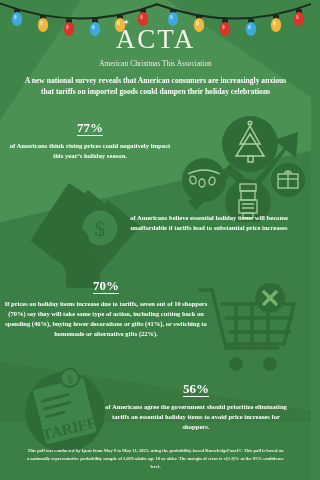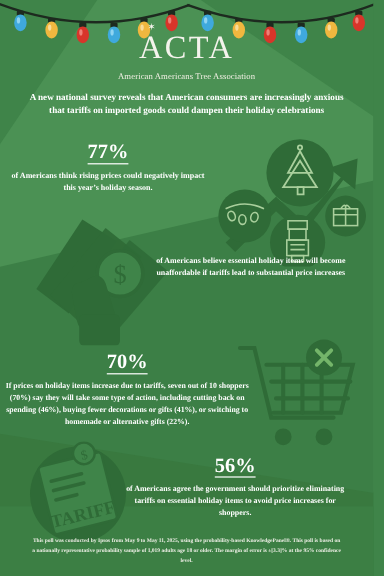--- a/index.html
+++ b/index.html
@@ -51,32 +51,32 @@
     margin-top:7px;font-size:7.2px;color:#f2f0e4;letter-spacing:.1px;
   }
   .lede{
     margin:7px auto 16px;width:272px;font-size:7.6px;line-height:1.5;
     font-weight:bold;color:#ffffff;
   }
 
   
   .stat{position:absolute;text-align:center;}
   .pct{
-    font-size:17px;font-weight:bold;color:#ffffff;line-height:1;
+    font-size:13px;font-weight:bold;color:#ffffff;line-height:1;
     display:inline-block;border-bottom:1.4px solid #ffffff;padding-bottom:1px;
   }
   .desc{
     margin-top:5px;font-size:6.6px;line-height:1.52;font-weight:bold;color:#ffffff;
   }
 
   .stat-77{top:118px;left:4px;width:172px;}
   .stat-68{top:208px;left:116px;width:186px;}
   .stat-77 .desc{font-size:6.7px;}
 
-  .stat-70{top:276px;left:2px;width:208px;margin-top:17px;}
+  .stat-70{top:276px;left:2px;width:208px;}
   .stat-70 .desc{font-size:6.5px;line-height:1.55;}
 
   .stat-56{top:379px;left:100px;width:192px;}
 
   
   .footer{
     position:absolute;left:26px;right:26px;bottom:9px;
     text-align:center;font-size:4.6px;line-height:1.72;
     font-weight:bold;color:#eceee4;
   }
@@ -163,21 +163,21 @@
       <ellipse cx="299" cy="19" rx="5.2" ry="7" fill="#d8352a"></ellipse>
       <ellipse cx="297.4" cy="17" rx="1.4" ry="2.6" fill="#ef8177"></ellipse>
     </g>
   </svg>
 
   <div class="header">
     <div class="logo">
       <span class="star">✶</span>
       <span>ACTA</span>
     </div>
-    <div class="assoc">American Americans Tree Association</div>
+    <div class="assoc">American Christmas This Association</div>
     <div class="lede">A new national survey reveals that American consumers are increasingly anxious that tariffs on imported goods could dampen their holiday celebrations</div>
   </div>
 
   <svg class="art art-ornaments" viewBox="0 0 133 118">
     <path d="M18,106 L52,72 L74,92 L108,46 L118,54 L120,28 L96,36 L106,44 L74,80 L52,60 L10,98 Z" fill="#2f6b37"></path>
     <circle cx="72" cy="40" r="28" fill="#2f6b37"></circle>
     <g fill="none" stroke="#a9cf9c" stroke-width="1.5">
       <path d="M72,22 L62,40 L82,40 Z"></path>
       <path d="M72,30 L58,52 L86,52 Z"></path>
       <path d="M70,52 h5 v6 h-5 Z"></path>

